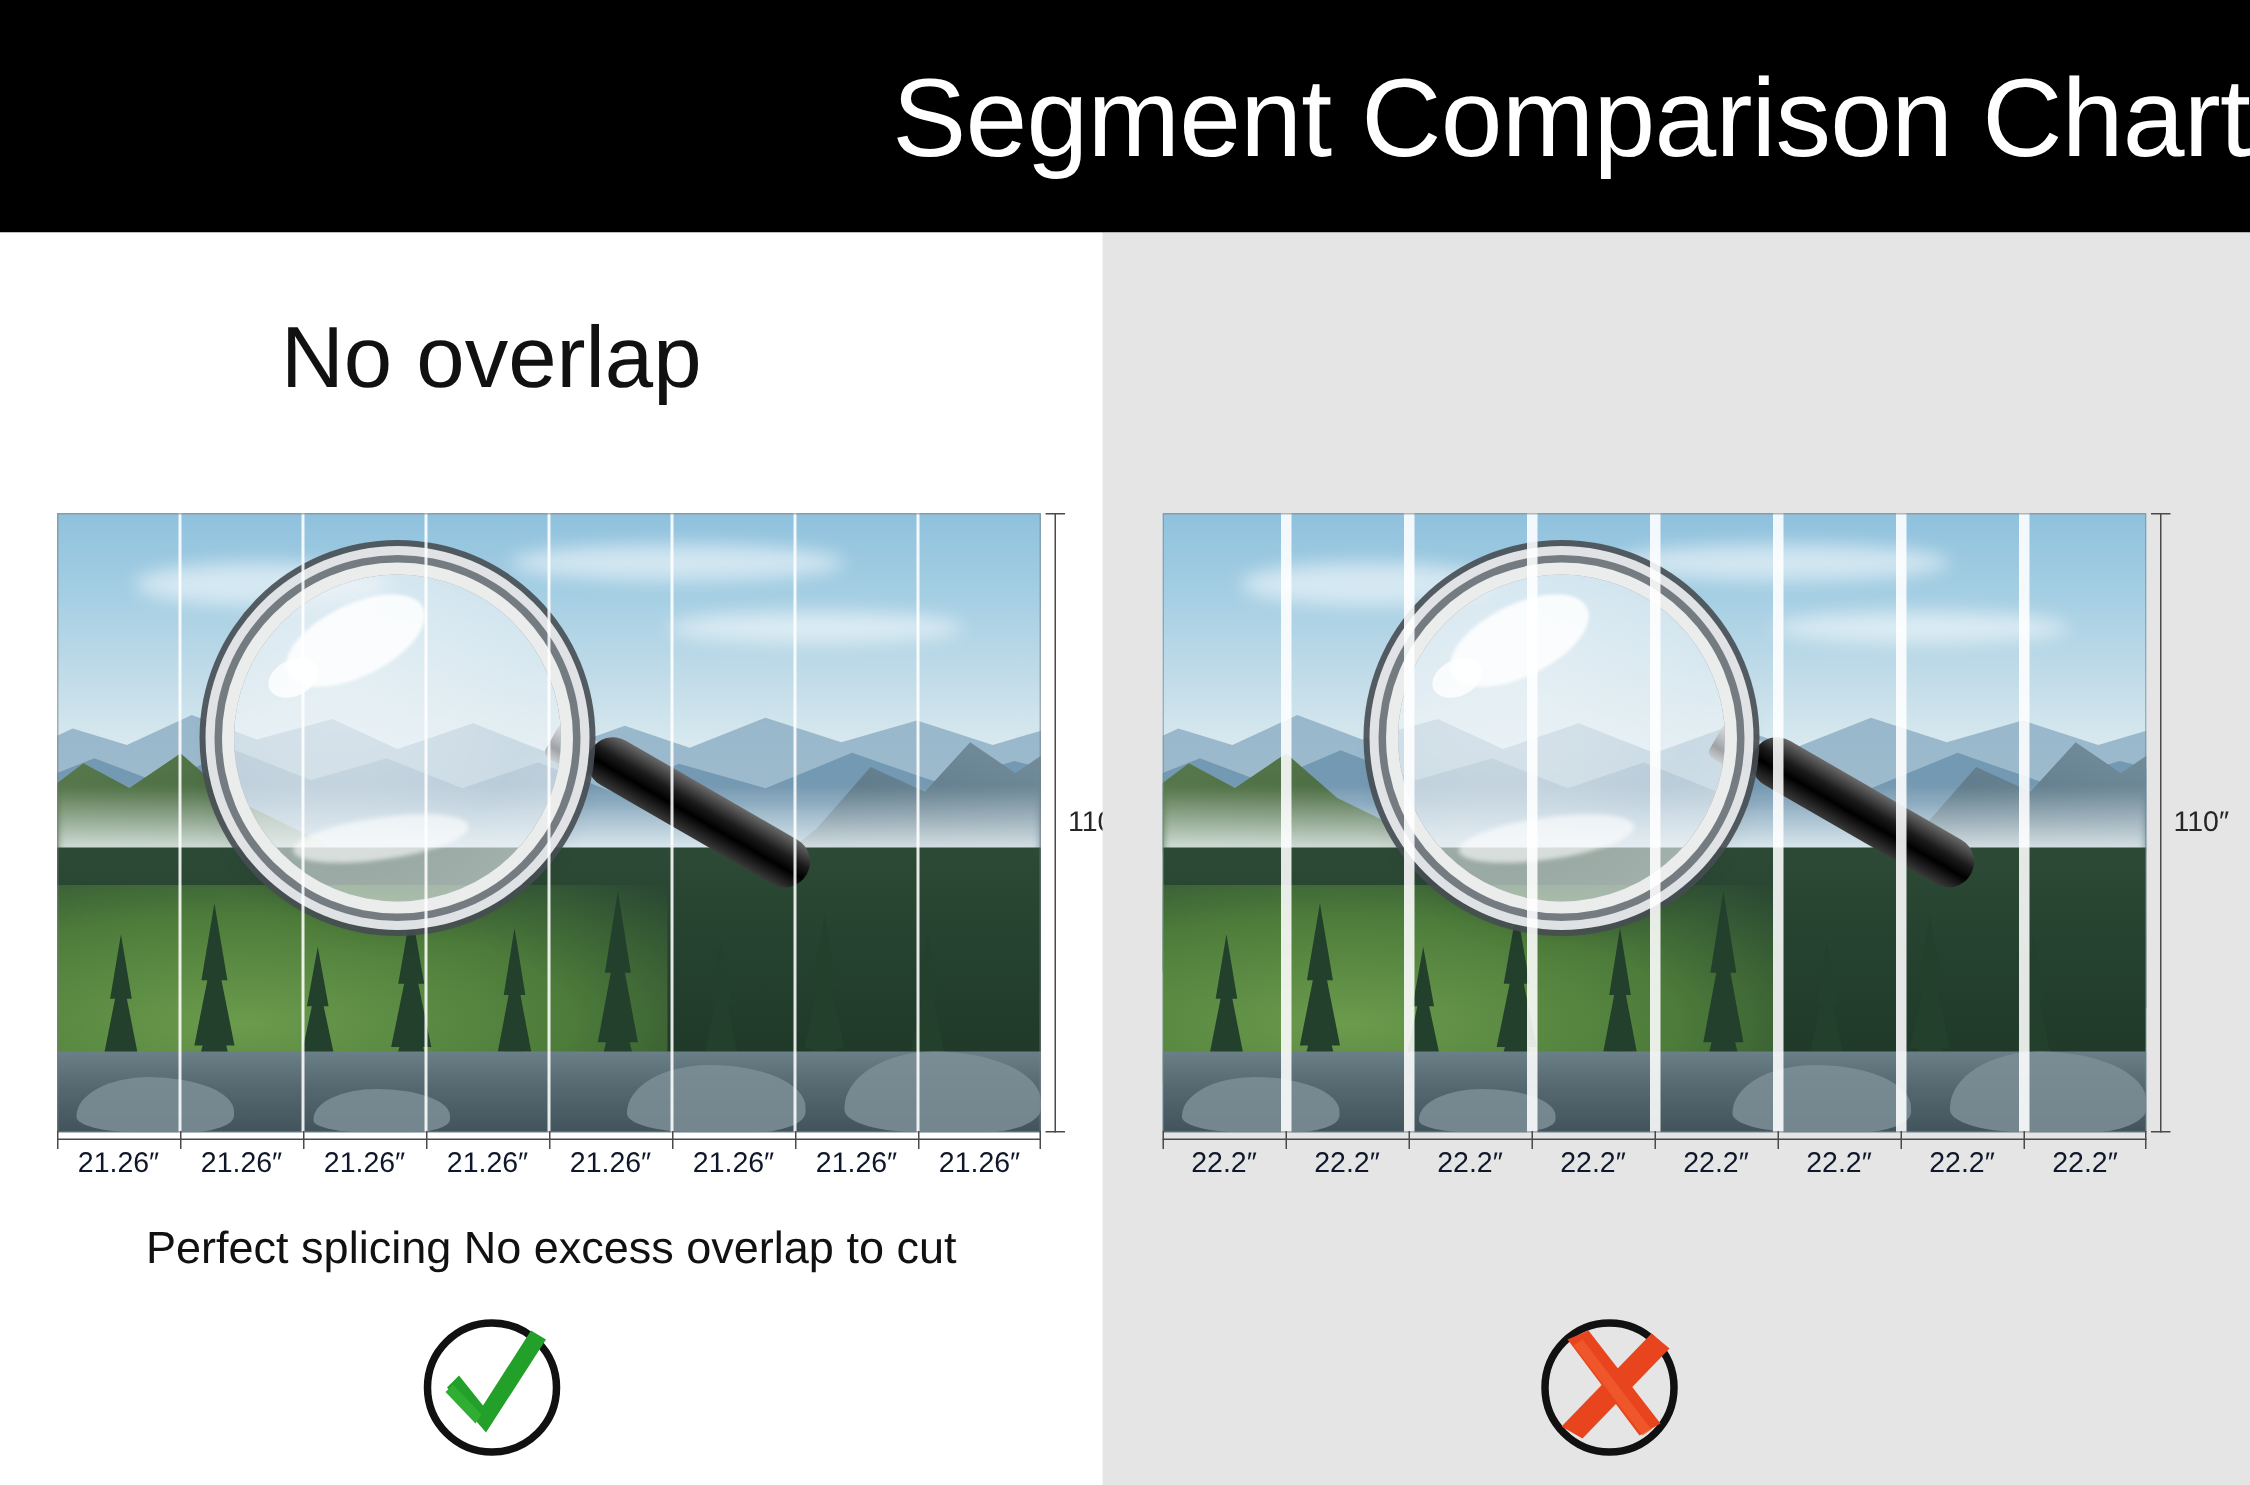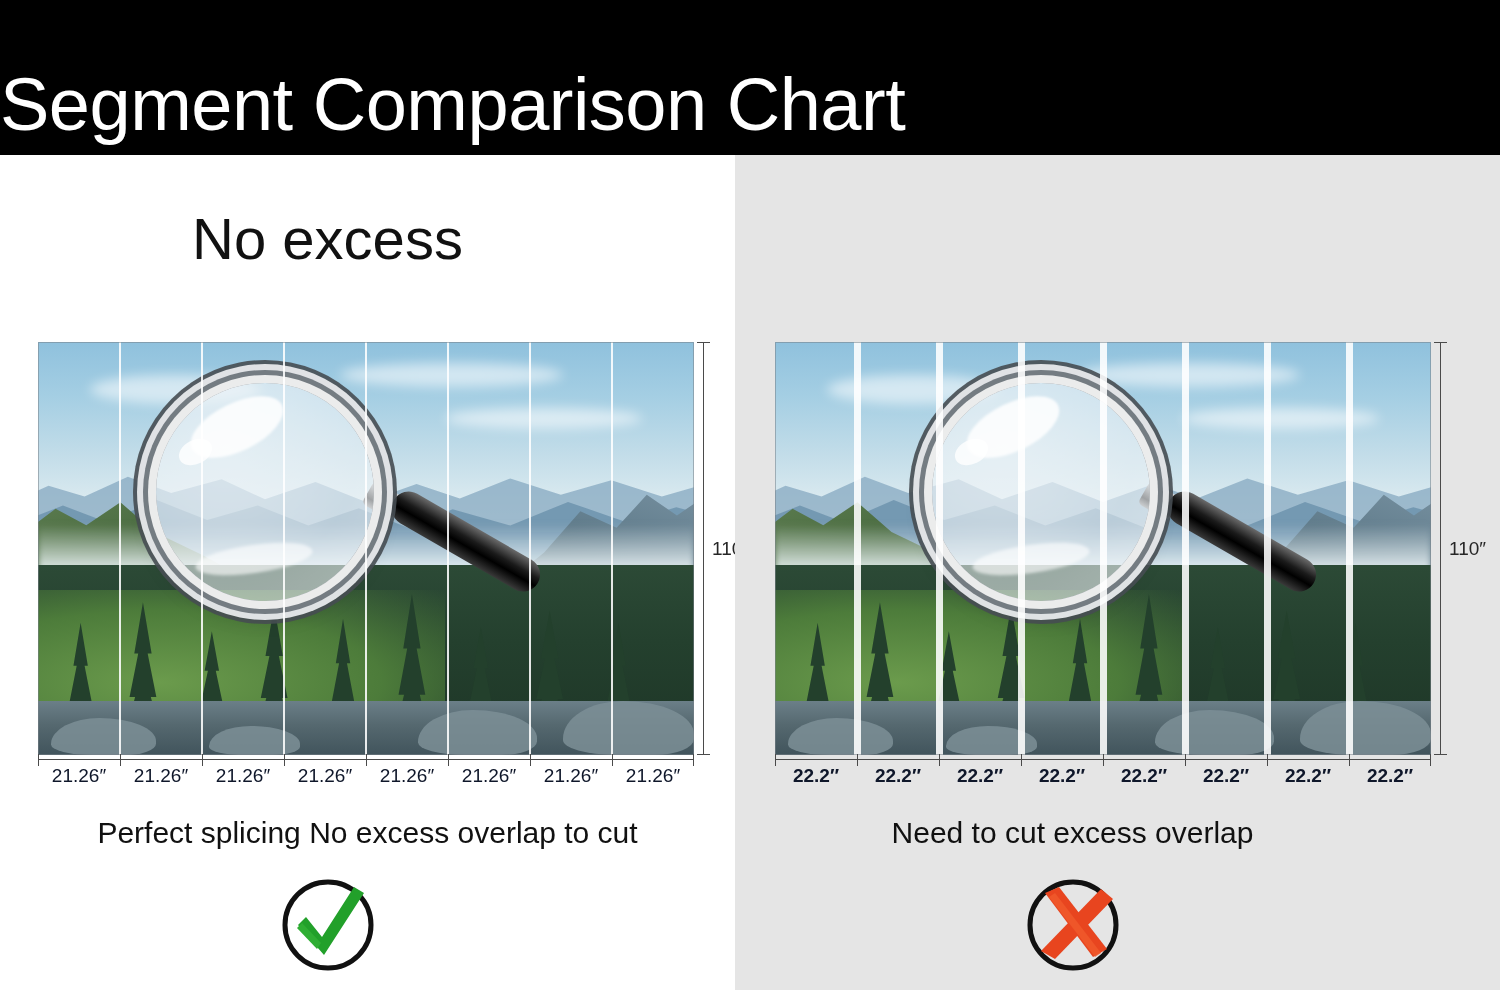--- a/index.html
+++ b/index.html
@@ -24,28 +24,27 @@
     position: absolute;
     left: 0; top: 0;
     width: 1500px;
     height: 155px;
     background: #000000;
   }
   .header-title {
     position: absolute;
     left: 0; top: 42px;
     width: 1500px;
-    text-align: left;
+    text-align: right;
     color: #ffffff;
     font-size: 74px;
     line-height: 74px;
     font-weight: 400;
     letter-spacing: -0.5px;
     white-space: nowrap;
-    margin-top: 26px;
   }
 
   
   .panel {
     position: absolute;
     top: 155px;
     height: 835px;
   }
   .panel-left  { left: 0px;   width: 735px; background: #ffffff; }
   .panel-right { left: 735px; width: 765px; background: #e5e5e5; }
@@ -249,21 +248,21 @@
     border: 1px solid rgba(120,130,136,0.55);
     pointer-events: none;
   }
 
   
   .dim-h {
     position: absolute;
     height: 28px;
   }
   .panel-left  .dim-h { left: 38px; top: 604px; width: 656px; }
-  .panel-right .dim-h { left: 40px; top: 604px; width: 656px; font-weight: bold; }
+  .panel-right .dim-h { left: 40px; top: 604px; width: 656px; }
   .dim-h-line {
     position: absolute;
     left: 0; right: 0; top: 0;
     height: 1px;
     background: #4a4a4a;
   }
   .dim-tick {
     position: absolute;
     top: -5px;
     width: 1px; height: 12px;
@@ -338,21 +337,21 @@
 <body>
 
 <div id="root">
 
   <div class="header-band">
     <div class="header-title">Segment Comparison Chart</div>
   </div>
 
   <div class="panel panel-left">
 
-    <div class="panel-heading">No excess</div>
+    <div class="panel-heading">No overlap</div>
 
     <div class="art-wrap">
       <div class="photo">
         <div class="sky"></div>
         <div class="cloud" style="left:8%;top:8%;width:26%;height:7%;"></div>
         <div class="cloud" style="left:46%;top:5%;width:34%;height:6%;"></div>
         <div class="cloud" style="left:62%;top:16%;width:30%;height:5%;"></div>
         <div class="ridge ridge-far"></div>
         <div class="ridge ridge-mid"></div>
         <div class="ridge-left-green"></div>
@@ -518,21 +517,20 @@
       </div>
     </div>
 
     <div class="dim-v">
       <div class="dim-v-line"></div>
       <div class="dim-v-tick" style="top:0px;"></div>
       <div class="dim-v-tick" style="bottom:0px;"></div>
       <div class="dim-v-label">110″</div>
     </div>
 
-    <div class="caption">Need to cut excess overlap</div>
 
     <div class="verdict">
       <svg width="104" height="104" viewBox="0 0 104 104">
         <circle cx="52" cy="52" r="43" fill="none" stroke="#111111" stroke-width="5"></circle>
         <path d="M24 20 L38 14 L86 76 L72 84 Z" fill="#e8451f"></path>
         <path d="M80 16 L92 26 L34 86 L20 78 Z" fill="#e8451f"></path>
         <path d="M28 24 L34 20 L80 80 L74 84 Z" fill="#f05a2c" opacity="0.8"></path>
       </svg>
     </div>
   </div>

